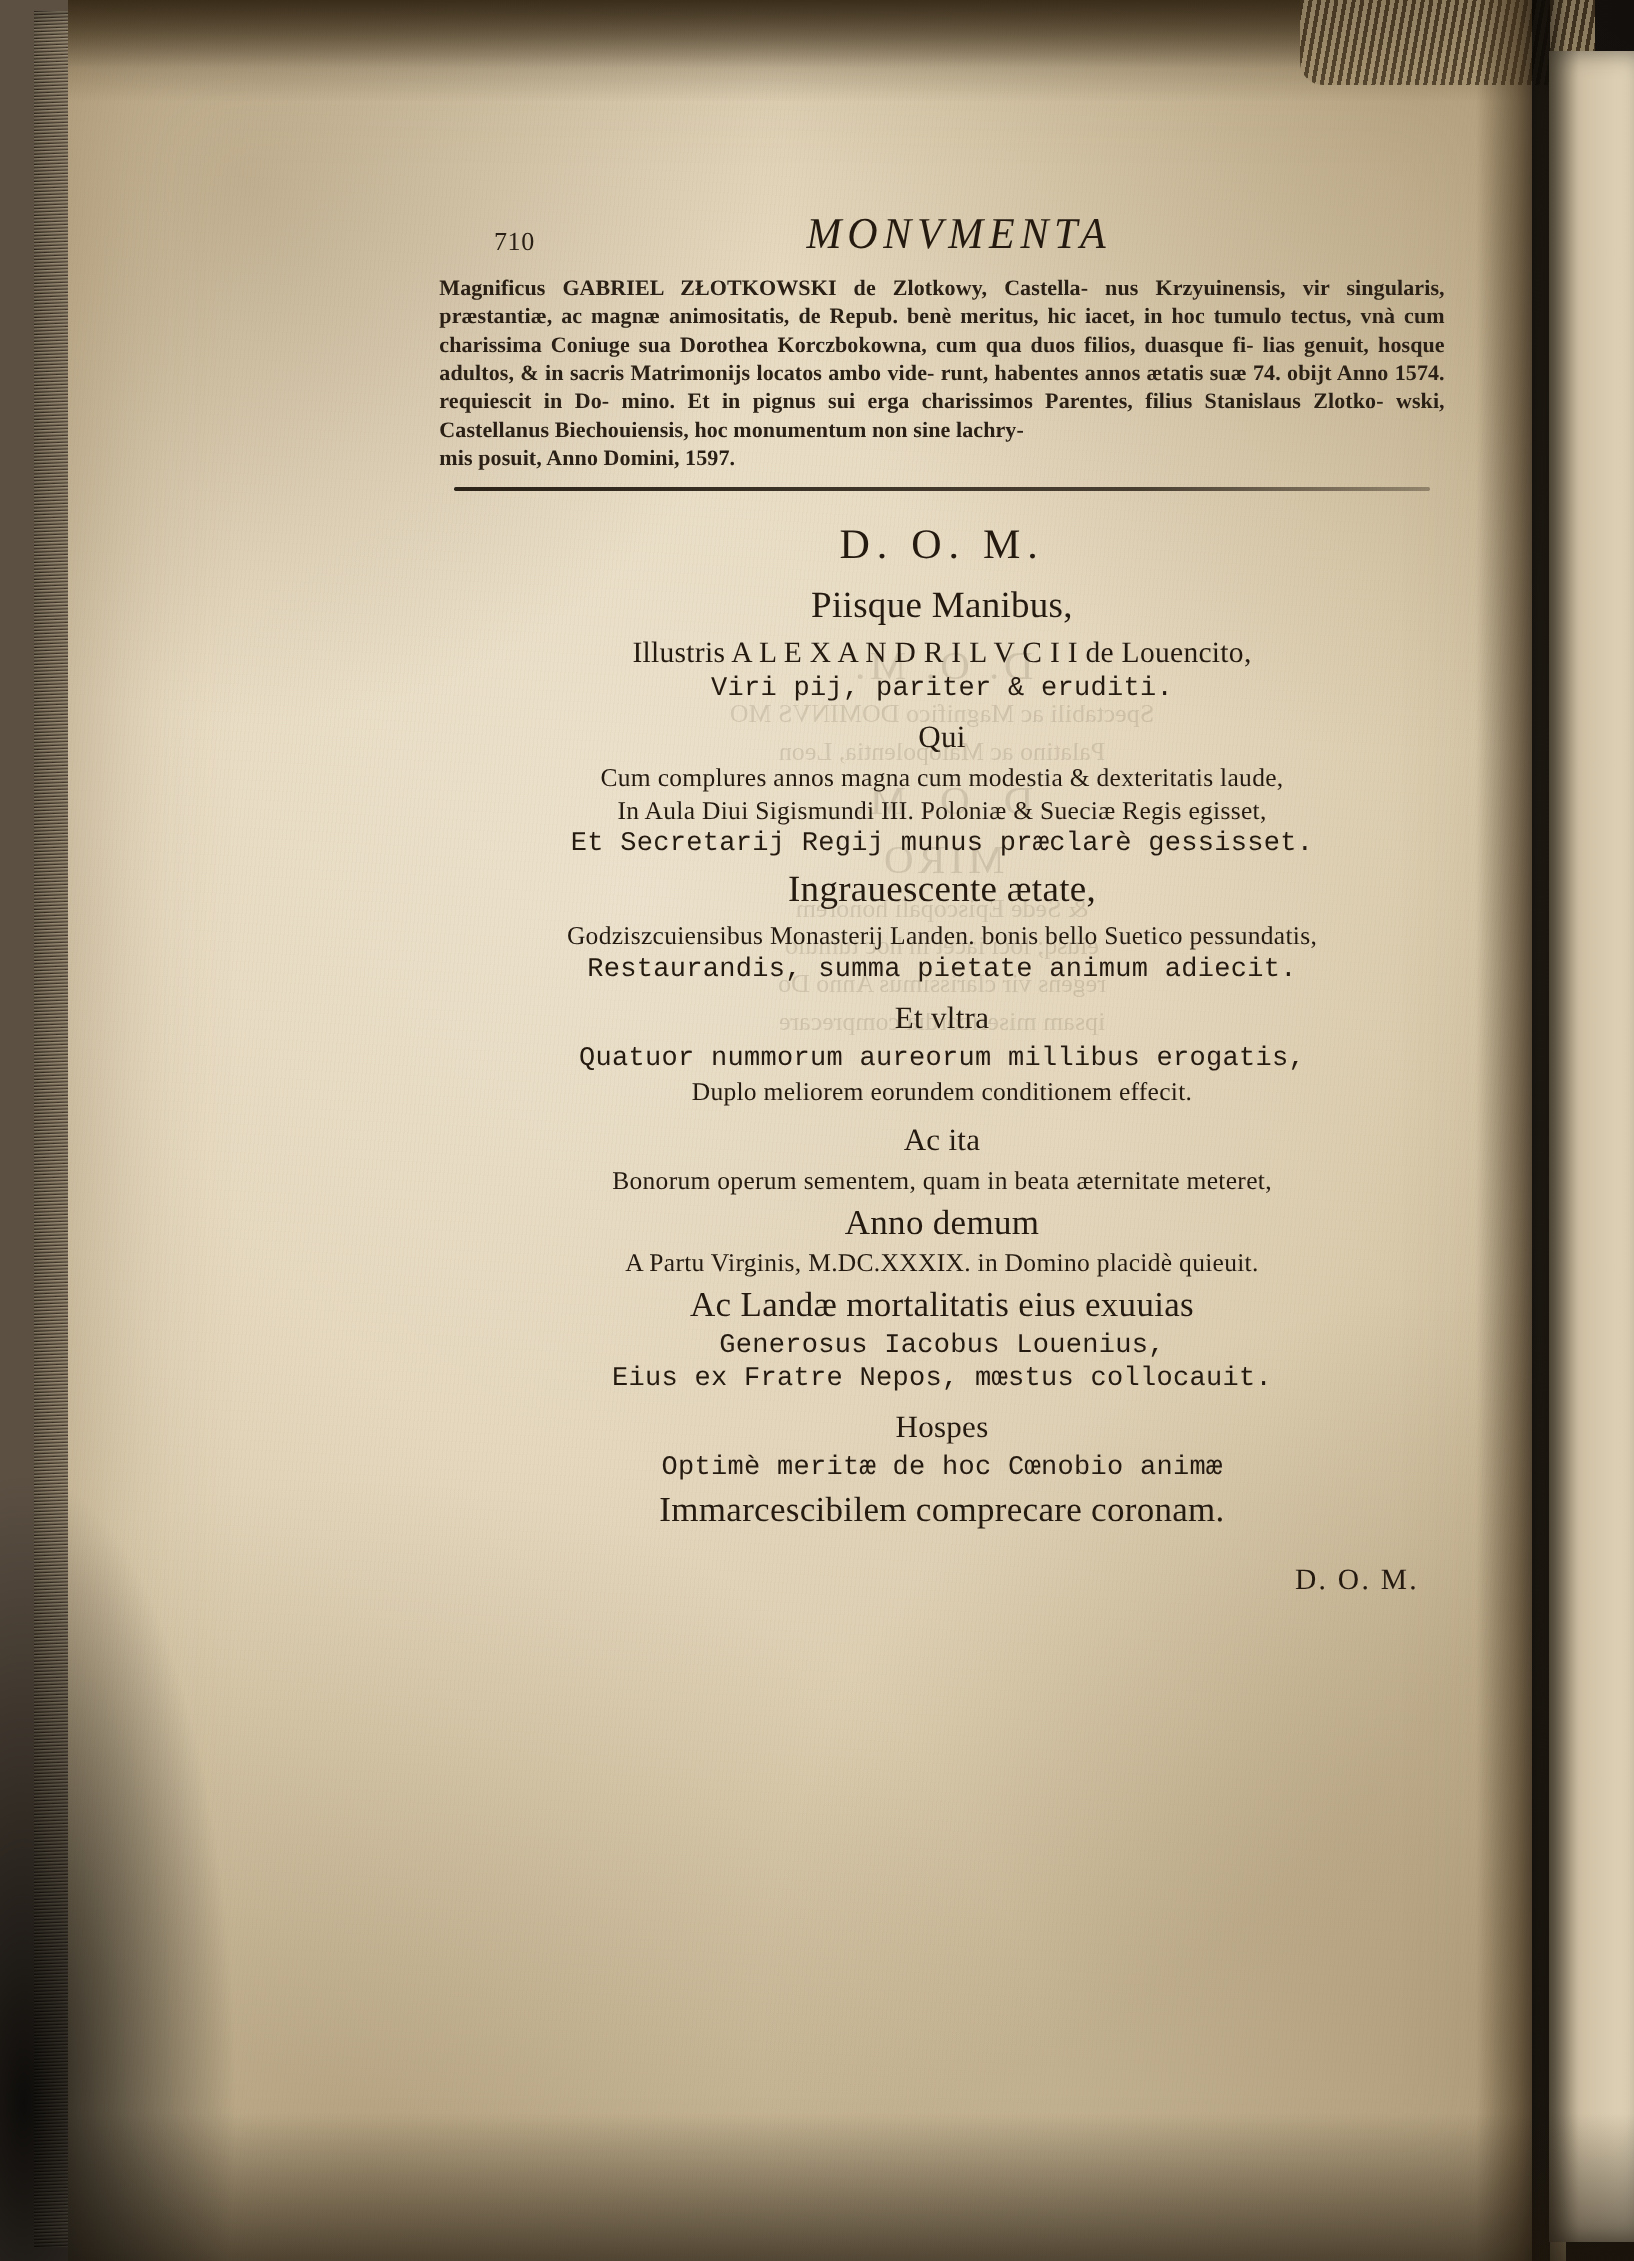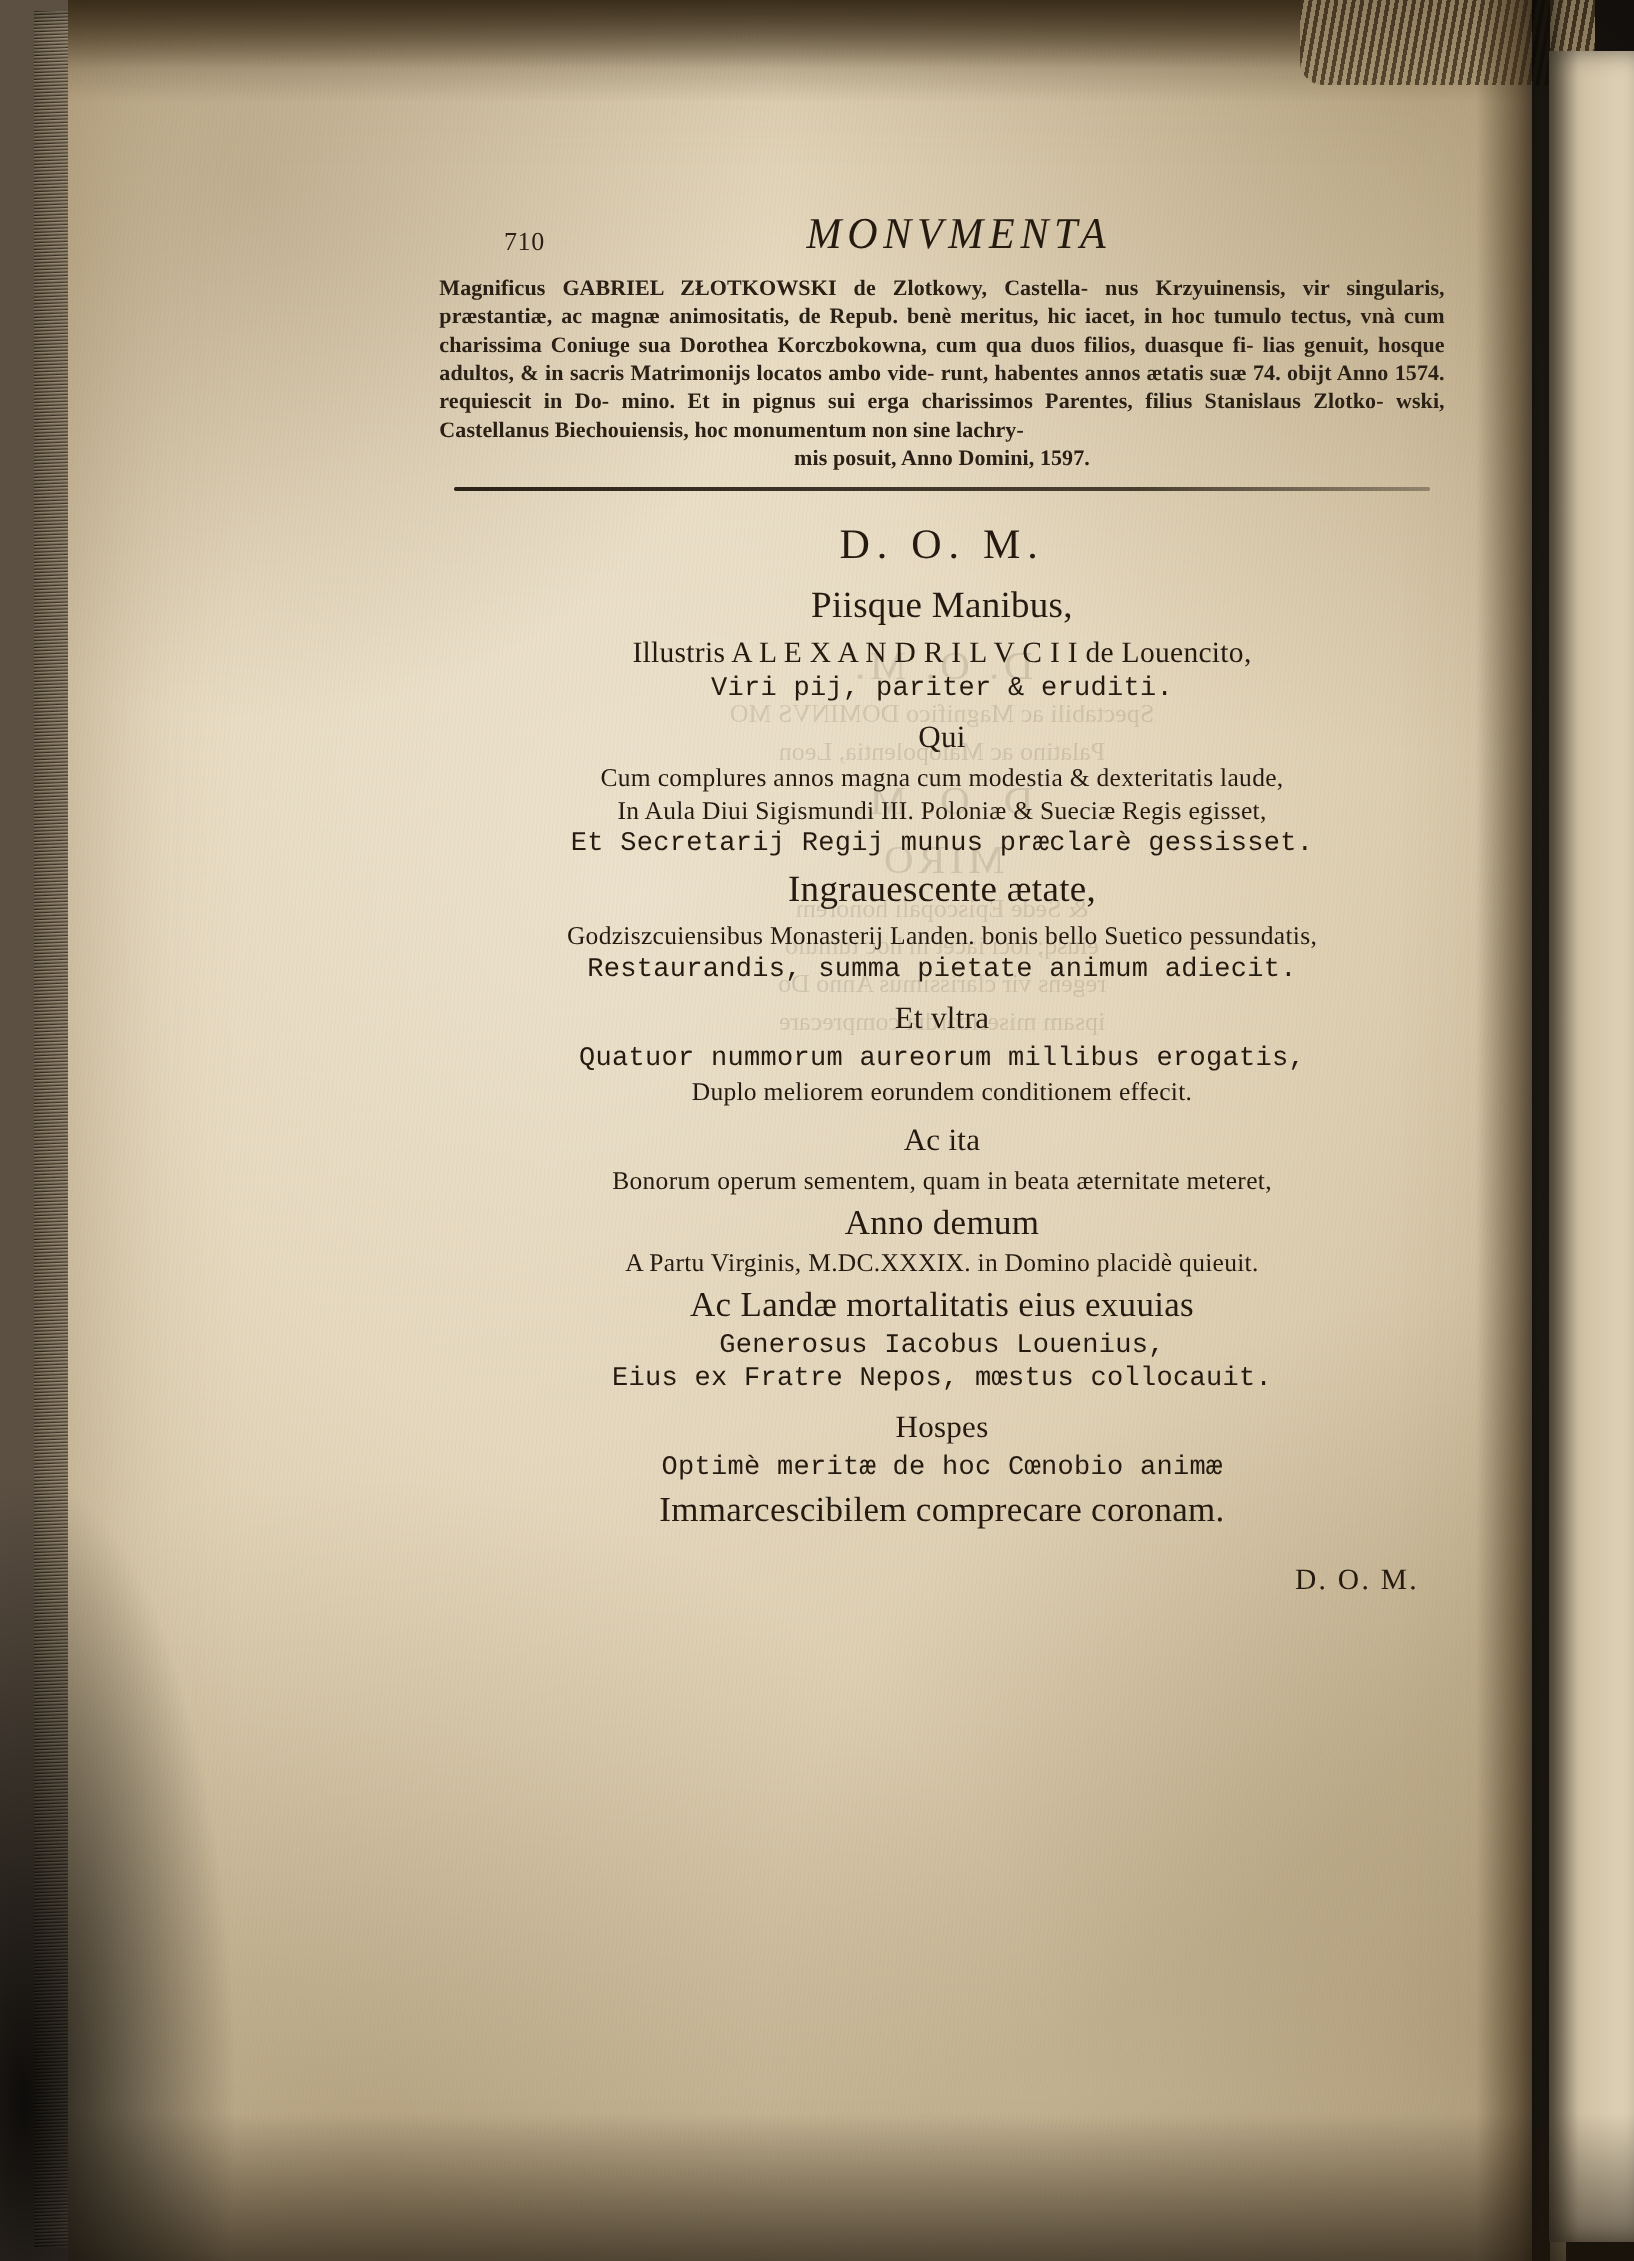--- a/index.html
+++ b/index.html
@@ -129,21 +129,21 @@
     color: #241b12;
     text-rendering: geometricPrecision;
   }
 
   .folio-row {
     position: relative;
     height: 49px;
   }
   .folio {
     position: absolute;
-    left: 84px; top: 17px;
+    left: 74px; top: 17px;
     font-size: 26px;
     letter-spacing: 0.6px;
     color: #2a2016;
   }
   .running-head {
     text-align: center;
     font-style: italic;
     font-size: 42px;
     letter-spacing: 5.7px;
     color: #241a10;
@@ -156,21 +156,20 @@
     font-size: 22px;
     line-height: 1.29;
     text-align: justify;
     color: #2a2015;
     padding: 0 19.3px 0 19.3px;
     letter-spacing: 0.1px;
     font-weight: bold;
   }
   .body-par .lastline {
     display: block;
-    text-align: center;
     text-indent: 0;
   }
 
   .rule {
     margin: 14.8px auto 0 auto;
     width: 976px;
     height: 4px;
     background: linear-gradient(90deg, rgba(35,26,16,0.95), rgba(35,26,16,0.8) 70%, rgba(35,26,16,0.35));
     border-radius: 1.7px;
   }

